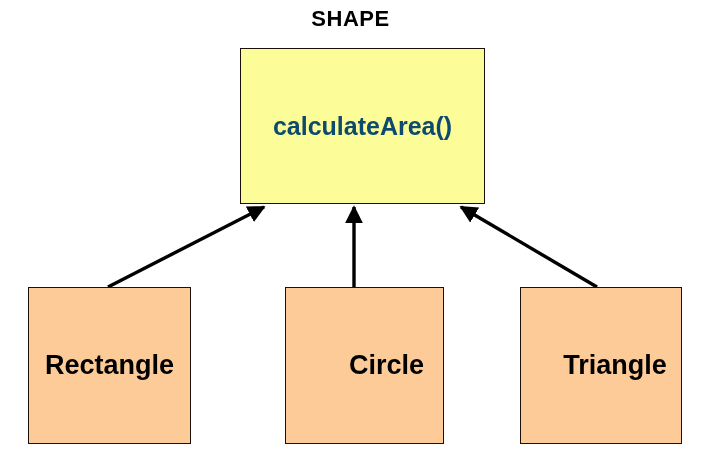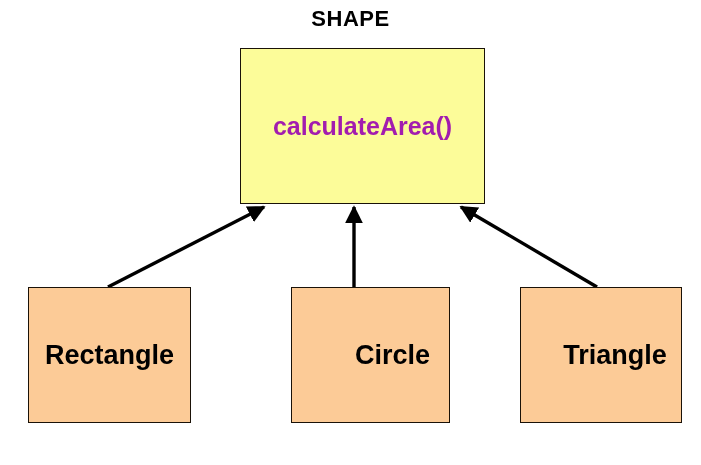--- a/index.html
+++ b/index.html
@@ -49,32 +49,32 @@
     left: 240px;
     top: 48px;
     width: 245px;
     height: 156px;
     background: #fcfc99;
   }
   .parent-method {
     font-family: "Liberation Sans", sans-serif;
     font-size: 25px;
     font-weight: bold;
-    color: #a21caf;
+    color: #0c4a6e;
     line-height: 1.28;
     text-align: center;
     white-space: nowrap;
   }
   .child-box {
     background: #fccb97;
     top: 287px;
-    height: 136px;
+    height: 157px;
   }
   .child-rectangle { left: 28px;  width: 163px; }
-  .child-circle    { left: 291px; width: 159px; padding-left: 44px; }
+  .child-circle    { left: 285px; width: 159px; padding-left: 44px; }
   .child-triangle  { left: 520px; width: 162px; padding-left: 28px; }
   .child-label {
     font-family: "Liberation Sans", sans-serif;
     font-size: 27px;
     font-weight: bold;
     color: #000000;
     text-align: center;
     white-space: nowrap;
   }
 </style>

